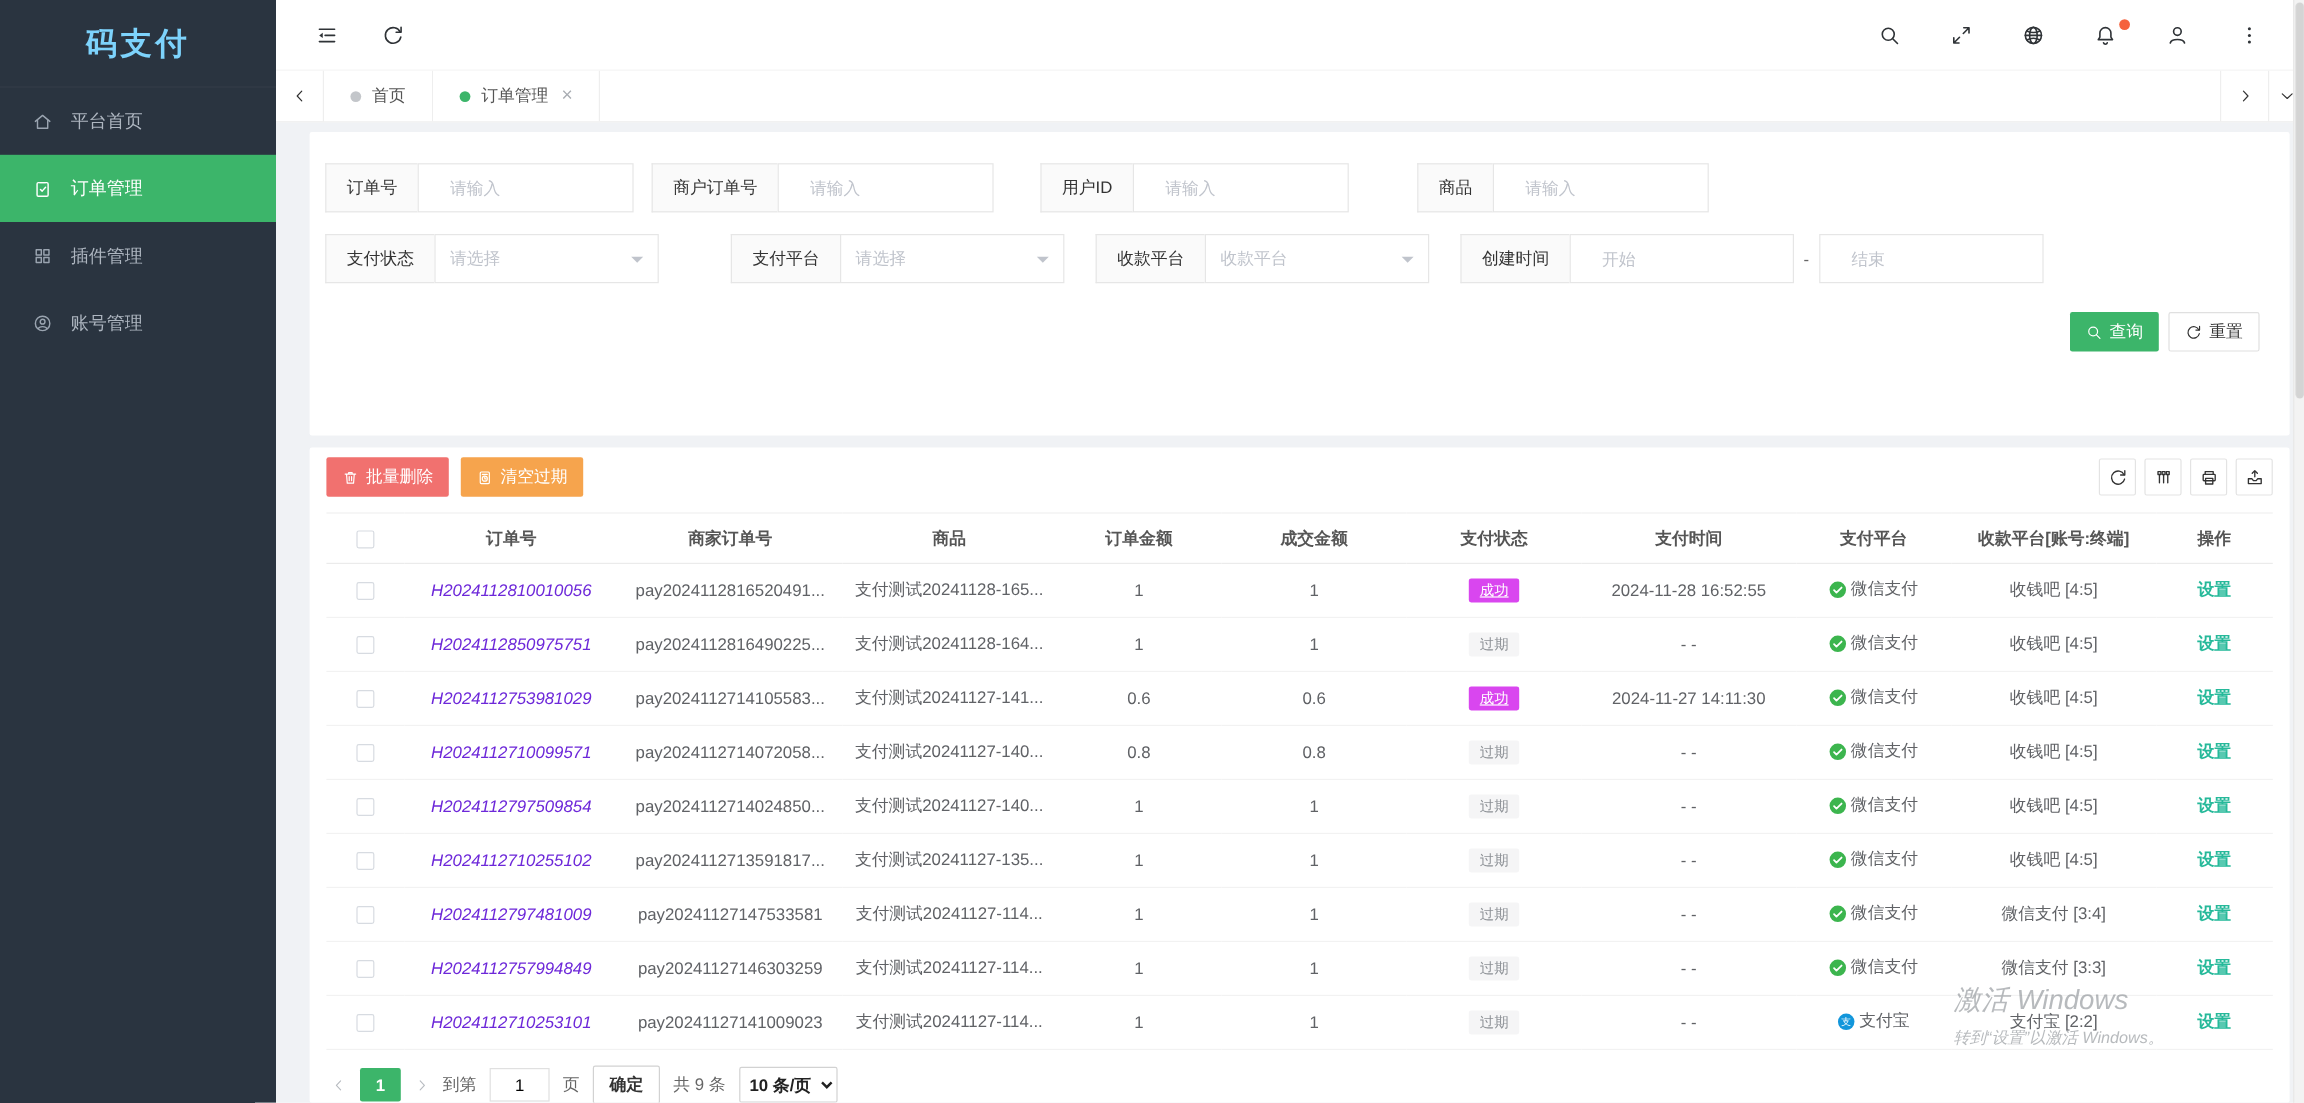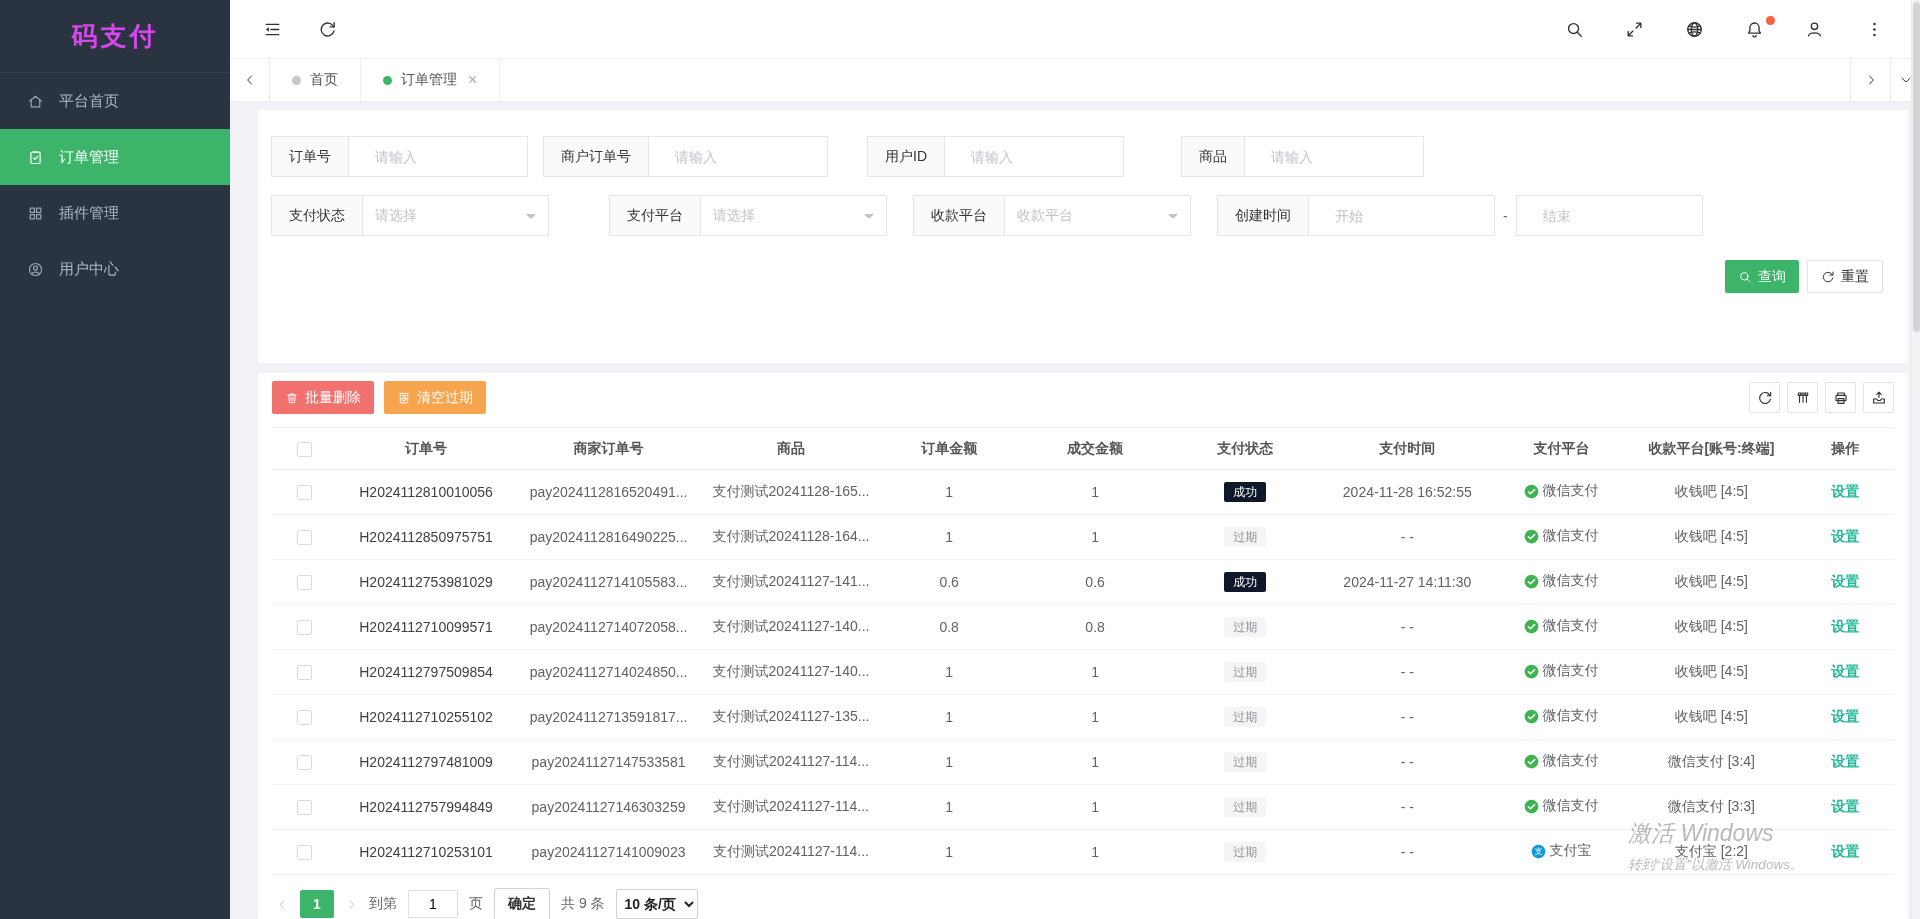--- a/index.html
+++ b/index.html
@@ -7,21 +7,21 @@
   body { font-family:"Liberation Sans","DejaVu Sans",sans-serif; background:#f0f2f5; color:#333; }
   .app { display:flex; height:100%; }
   .spacer { flex:1; }
   .icon { display:inline-block; position:relative; flex-shrink:0; }
   .icon svg { width:100%; height:100%; display:block; }
   .i13{width:13px;height:13px}.i14{width:14px;height:14px}.i15{width:15px;height:15px}
   .i17{width:17px;height:17px}.i19{width:19px;height:19px}.i16{width:16px;height:16px}
 
   
   .sidebar { width:230px; background:#2a3440; color:#aeb6c0; position:relative; flex-shrink:0; z-index:2; }
-  .logo { height:73px; line-height:73px; text-align:center; color:#d946ef; font-size:26px; font-weight:bold; letter-spacing:3px; border-bottom:1px solid rgba(255,255,255,0.05); }
+  .logo { height:73px; line-height:73px; text-align:center; color:#7dd3fc; font-size:26px; font-weight:bold; letter-spacing:3px; border-bottom:1px solid rgba(255,255,255,0.05); }
   .nav-item { height:56px; display:flex; align-items:center; gap:15px; padding-left:27px; font-size:15px; cursor:pointer; }
   .nav-item .icon { color:#9aa4b0; }
   .nav-item.active { background:#3cb56a; color:#fff; }
   .nav-item.active .icon { color:#fff; }
   .version { position:absolute; bottom:16px; left:0; width:100%; text-align:center; font-size:13px; color:#78828e; line-height:1.55; }
 
   
   .main { flex:1; display:flex; flex-direction:column; min-width:0; }
   .topbar { height:59px; background:#fff; display:flex; align-items:center; padding:0 34px 0 30px; border-bottom:1px solid #f3f3f3; }
   .tb-btn { display:flex; align-items:center; justify-content:center; width:24px; height:24px; color:#2f3337; cursor:pointer; position:relative; }
@@ -70,23 +70,23 @@
   .tools { display:flex; gap:7px; }
   .tool-btn { width:31px; height:31px; border:1px solid #e3e3e3; border-radius:2px; display:flex; align-items:center; justify-content:center; color:#333; cursor:pointer; background:#fff; }
   table.grid { width:100%; border-collapse:collapse; table-layout:fixed; margin-top:13px; }
   .grid th { height:42px; font-size:14px; color:#555; font-weight:bold; border-top:1px solid #f0f0f0; border-bottom:1px solid #ebebeb; text-align:center; white-space:nowrap; overflow:hidden; }
   .grid td { height:45px; font-size:14px; color:#606266; border-bottom:1px solid #f2f2f2; text-align:center; white-space:nowrap; overflow:hidden; }
   .grid col.c-cb{width:4%} .grid col.c-order{width:11%} .grid col.c-merch{width:11.5%}
   .grid col.c-prod{width:11%} .grid col.c-amt{width:8.5%} .grid col.c-paid{width:9.5%}
   .grid col.c-status{width:9%} .grid col.c-time{width:11%} .grid col.c-plat{width:8%}
   .grid col.c-acct{width:10.5%} .grid col.c-act{width:6%}
   .checkbox { display:inline-block; width:15px; height:15px; border:1px solid #d7dbe1; border-radius:2px; background:#fff; vertical-align:middle; cursor:pointer; }
-  .order-link { color:#404040; text-decoration:none; cursor:pointer; }
+  .order-link { color:#6d28d9; text-decoration:none; cursor:pointer;font-style:italic; }
   .badge { display:inline-block; padding:4px 9px; font-size:12px; border-radius:2px; line-height:1; }
-  .b-ok { background:#0f172a; color:#fff; }
+  .b-ok { background:#d946ef; color:#fff;text-decoration:underline; }
   .b-exp { background:#f5f5f6; color:#8d9196; }
   .plat { display:inline-flex; align-items:center; gap:3px; }
   .action-link { color:#26b99a; font-weight:bold; text-decoration:none; cursor:pointer; }
 
   
   .pagination { display:flex; align-items:center; gap:11px; margin:13px 0 0 4px; font-size:14px; color:#666; }
   .pg-nav { display:flex; align-items:center; color:#b7bbc0; cursor:pointer; }
   .pg-cur { width:34px; height:28px; background:#3cb56a; color:#fff; display:flex; align-items:center; justify-content:center; border-radius:2px; font-weight:bold; cursor:pointer; }
   .pg-txt { color:#666; }
   .pg-input { width:50px; height:28px; border:1px solid #e0e0e0; text-align:center; font-size:14px; outline:none; font-family:inherit; }
@@ -137,21 +137,21 @@
           <span>插件管理</span>
         </div>
         <div class="nav-item">
           <span class="icon i17">
             <svg viewBox="0 0 24 24" fill="none" stroke="currentColor" stroke-width="1.7" stroke-linecap="round" stroke-linejoin="round">
               <circle cx="12" cy="12" r="8.5"></circle>
               <circle cx="12" cy="10" r="2.8"></circle>
               <path d="M6.8 18.2 c1.2-3.2 9.2-3.2 10.4 0"></path>
             </svg>
           </span>
-          <span>用户中心</span>
+          <span>账号管理</span>
         </div>
       </nav>
   </aside>
 
   <div class="main">
     <header class="topbar">
       <span class="tb-btn">
           <span class="icon i19">
             <svg viewBox="0 0 24 24" fill="none" stroke="currentColor" stroke-width="1.7" stroke-linecap="round" stroke-linejoin="round">
               <path d="M4 5.5 h16 M10 12 h10 M4 18.5 h16"></path>

